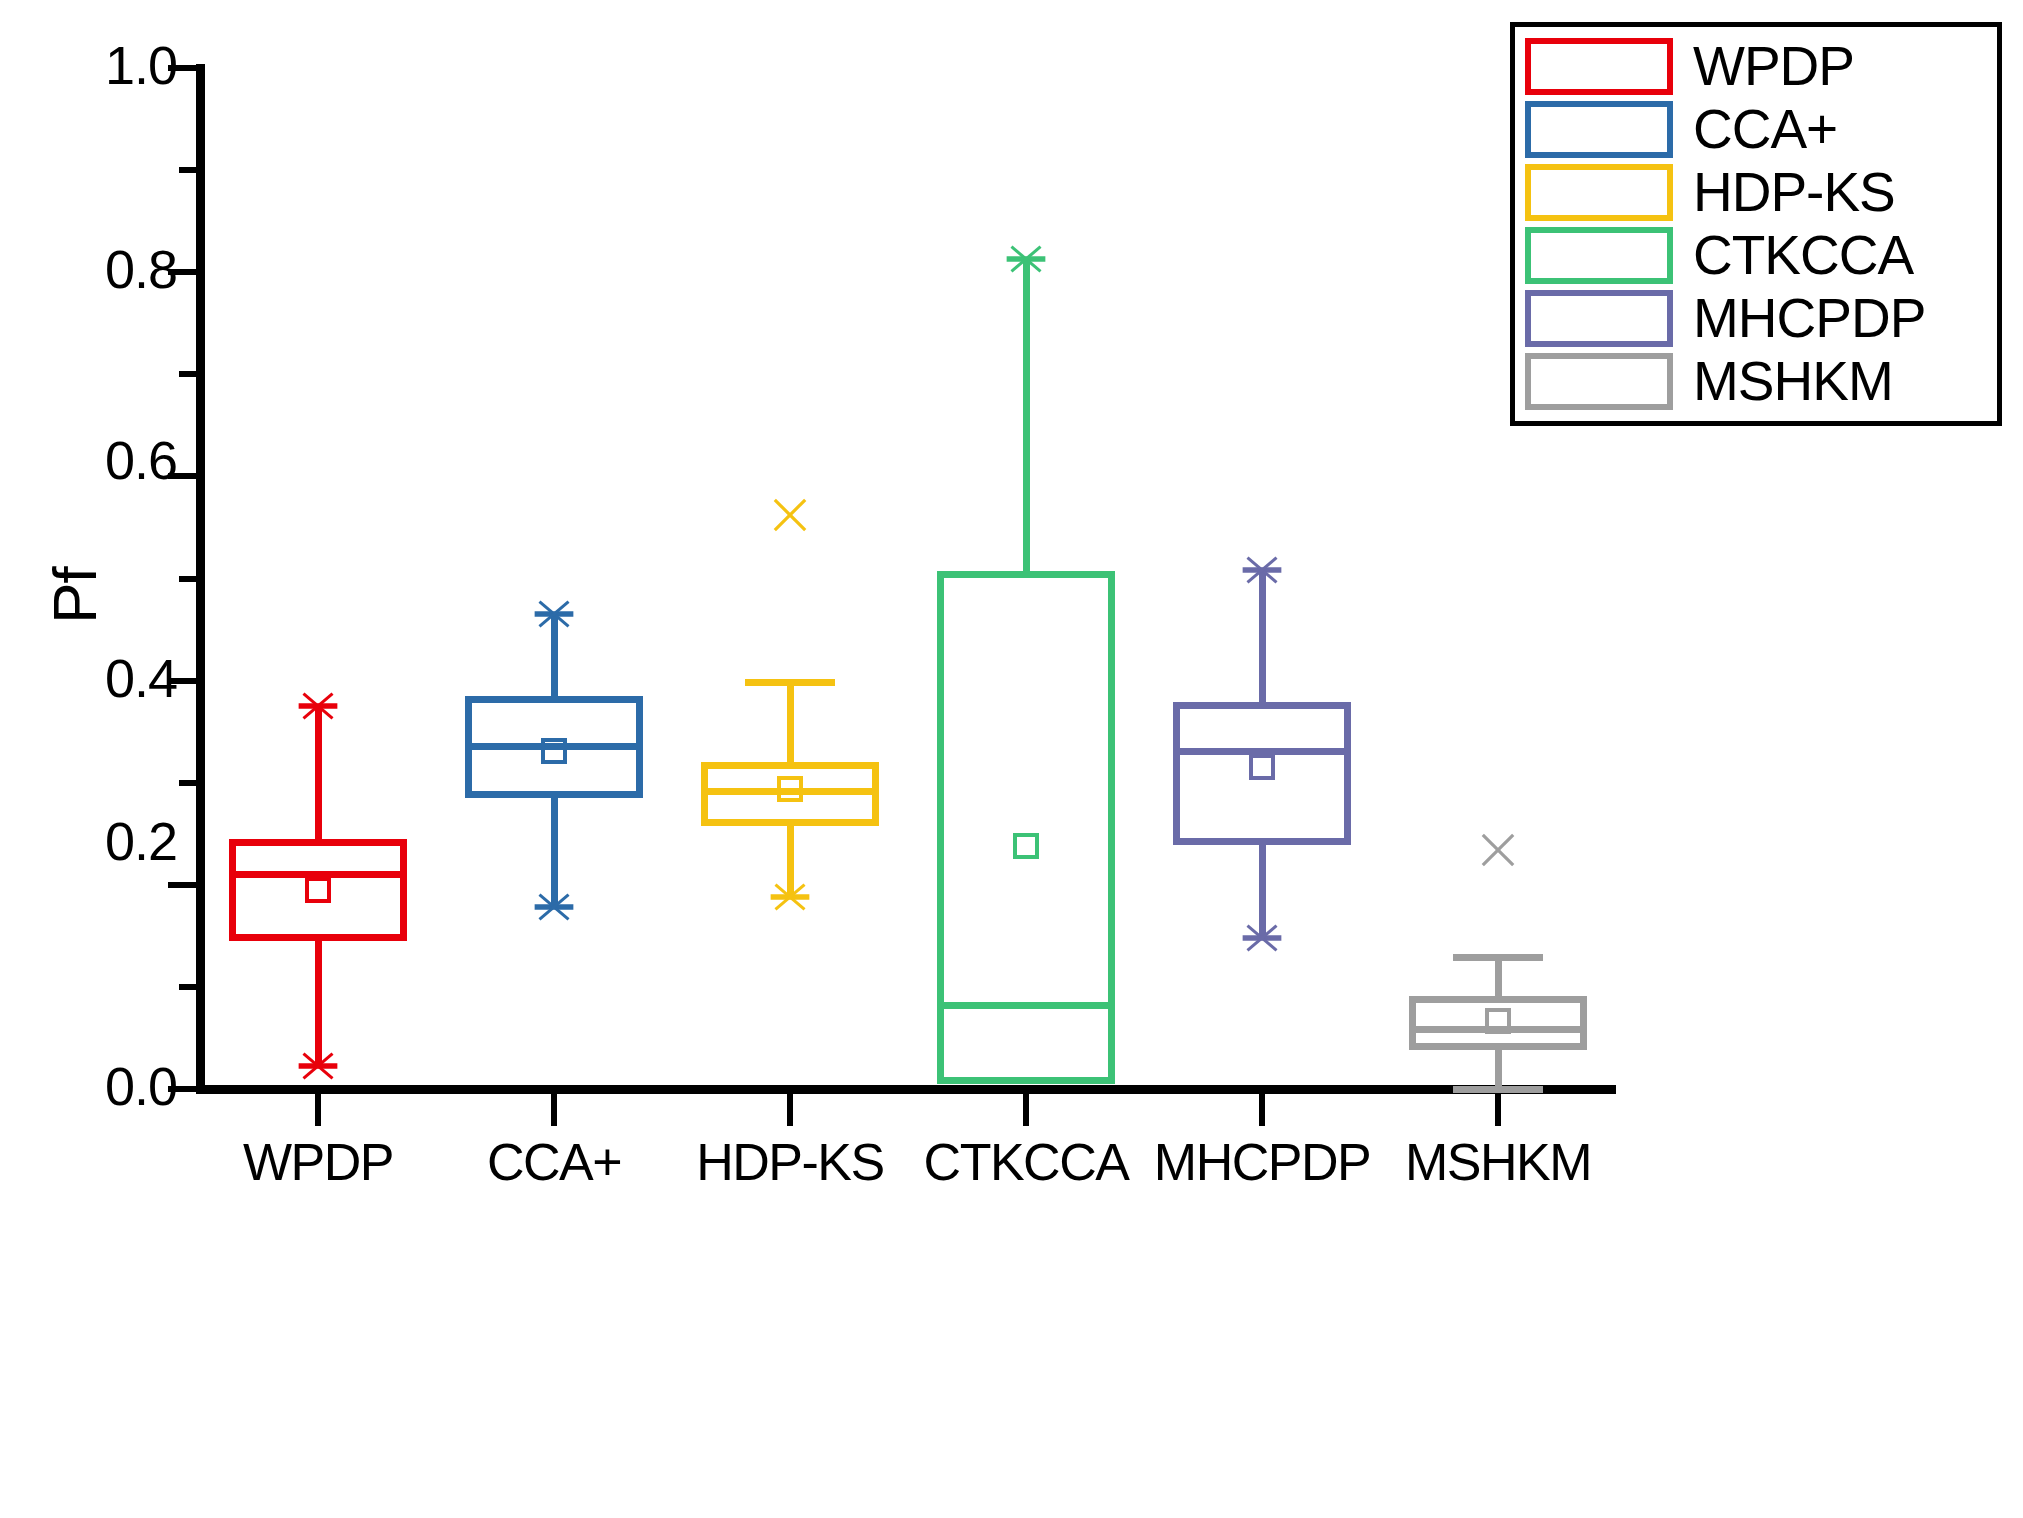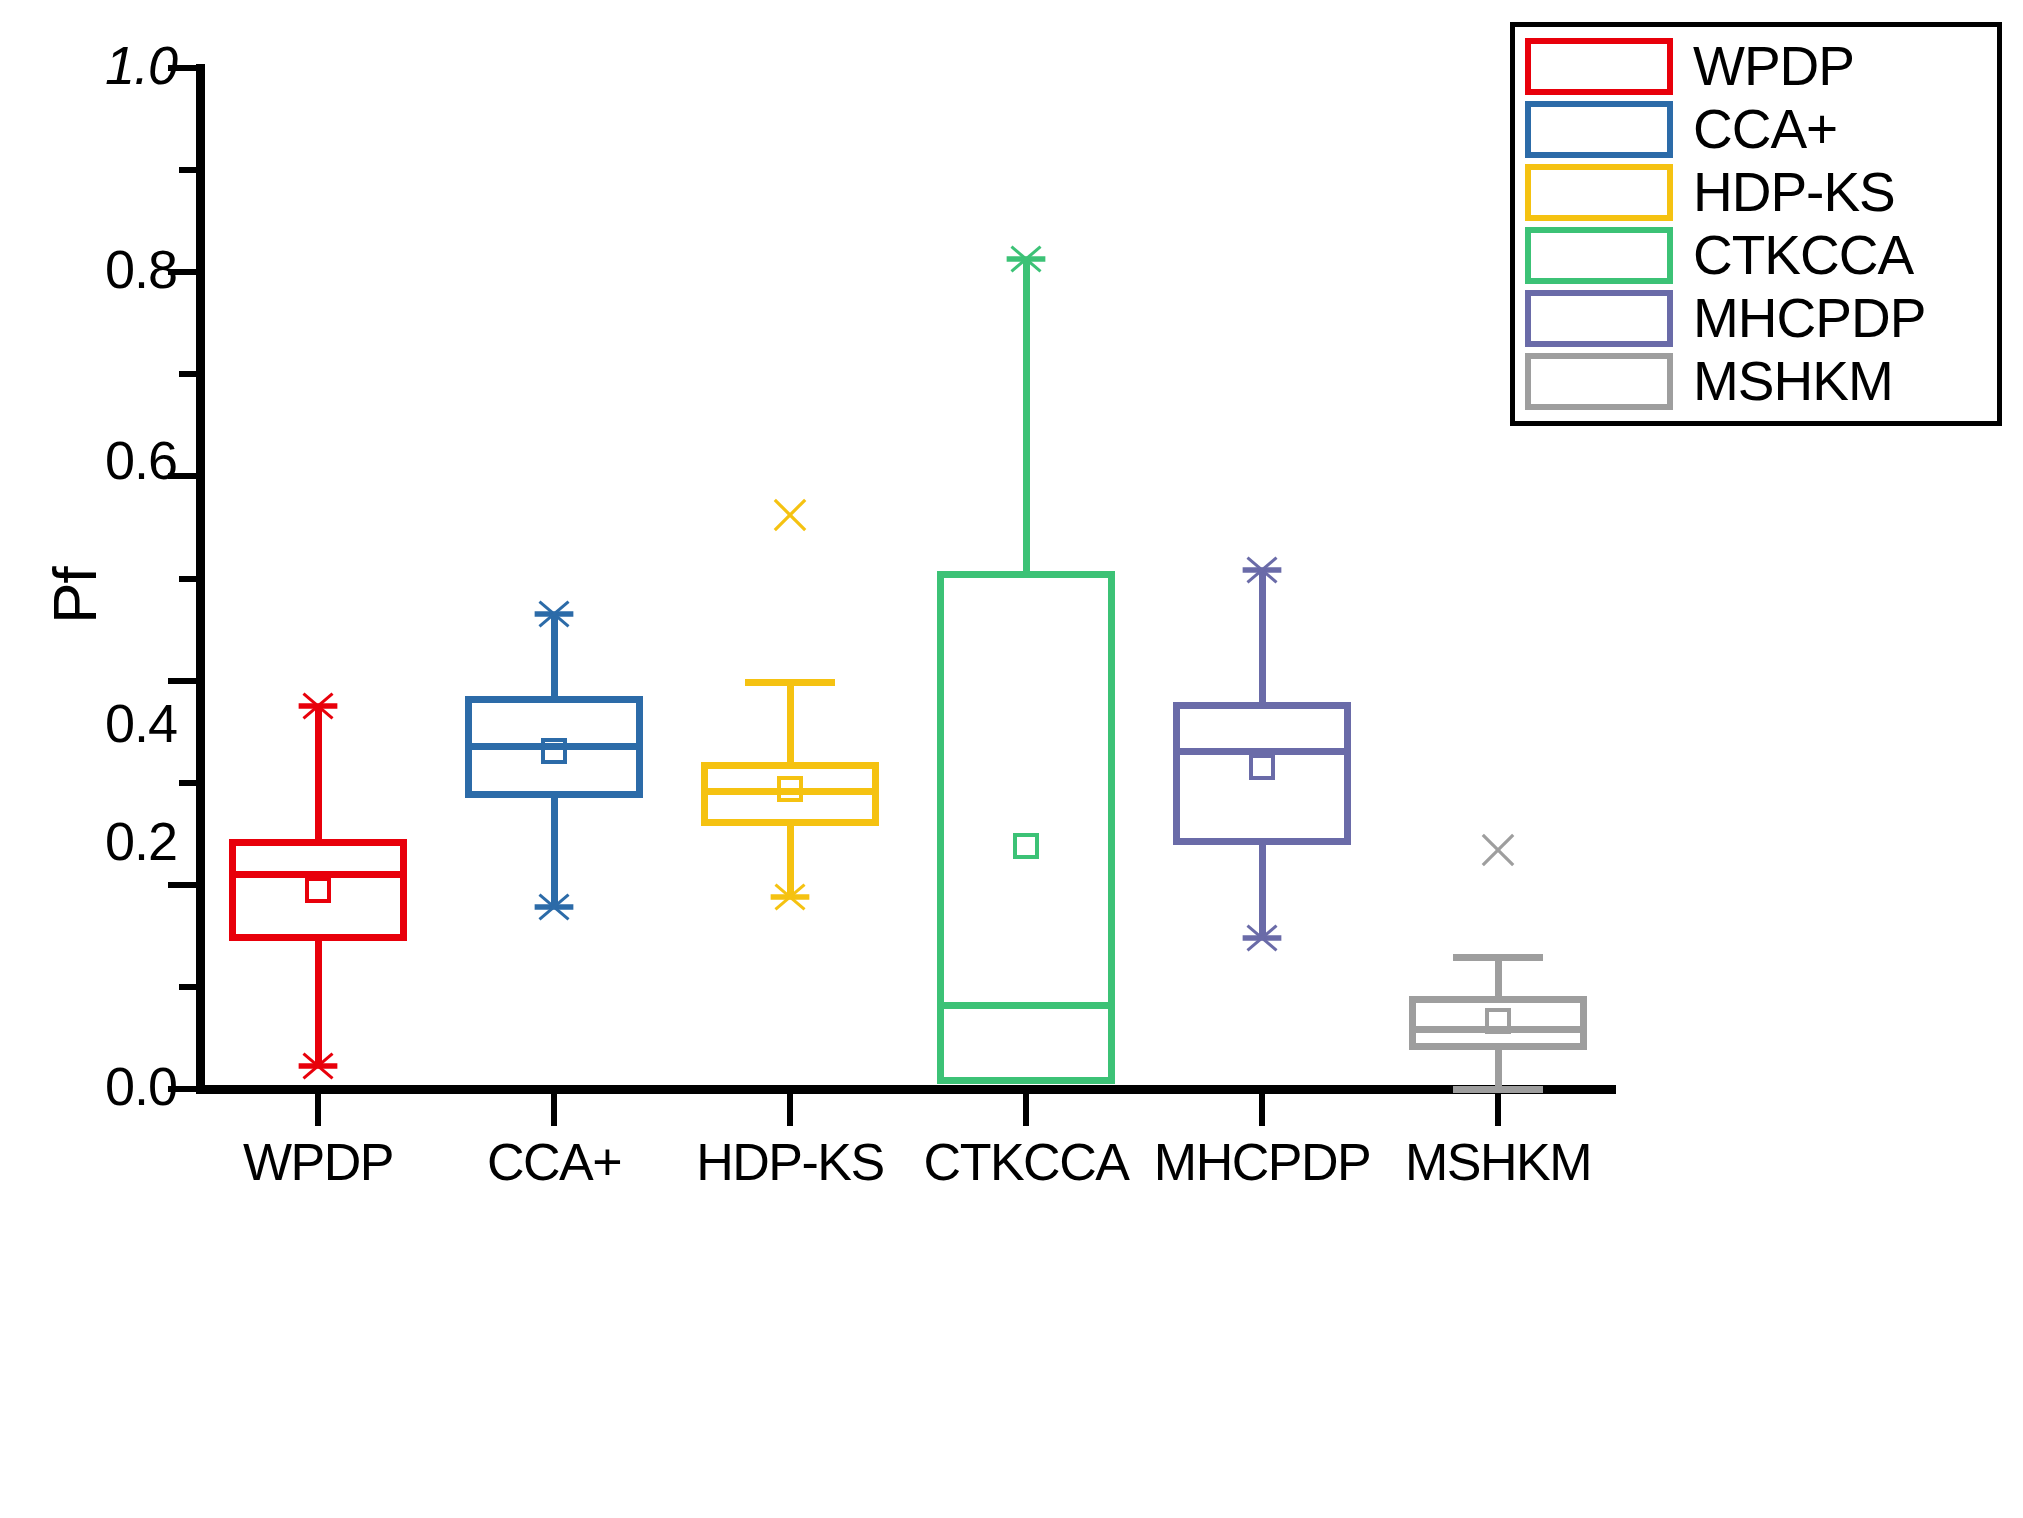--- a/index.html
+++ b/index.html
@@ -65,24 +65,24 @@
         <div class="ytick major" style="top: 65px;"></div>
         <div class="ytick minor" style="top: 983.9px;"></div>
         <div class="ytick minor" style="top: 779.7px;"></div>
         <div class="ytick minor" style="top: 575.5px;"></div>
         <div class="ytick minor" style="top: 371.3px;"></div>
         <div class="ytick minor" style="top: 167.1px;"></div>
       </div>
     <div id="y-labels">
         <div class="ylabel" style="top: 1089px;">0.0</div>
         <div class="ylabel" style="top: 844px;">0.2</div>
-        <div class="ylabel" style="top: 680.6px; margin-top: 45px;">0.4</div>
+        <div class="ylabel" style="top: 680.6px;">0.4</div>
         <div class="ylabel" style="top: 463px;">0.6</div>
         <div class="ylabel" style="top: 272.2px;">0.8</div>
-        <div class="ylabel" style="top: 68px; font-style: italic;">1.0</div>
+        <div class="ylabel" style="top: 68px;">1.0</div>
       </div>
     <div id="x-ticks">
         <div class="xtick" style="left: 315px;"></div>
         <div class="xtick" style="left: 551px;"></div>
         <div class="xtick" style="left: 787px;"></div>
         <div class="xtick" style="left: 1023px;"></div>
         <div class="xtick" style="left: 1259px;"></div>
         <div class="xtick" style="left: 1495px;"></div>
       </div>
     <div id="x-labels">

